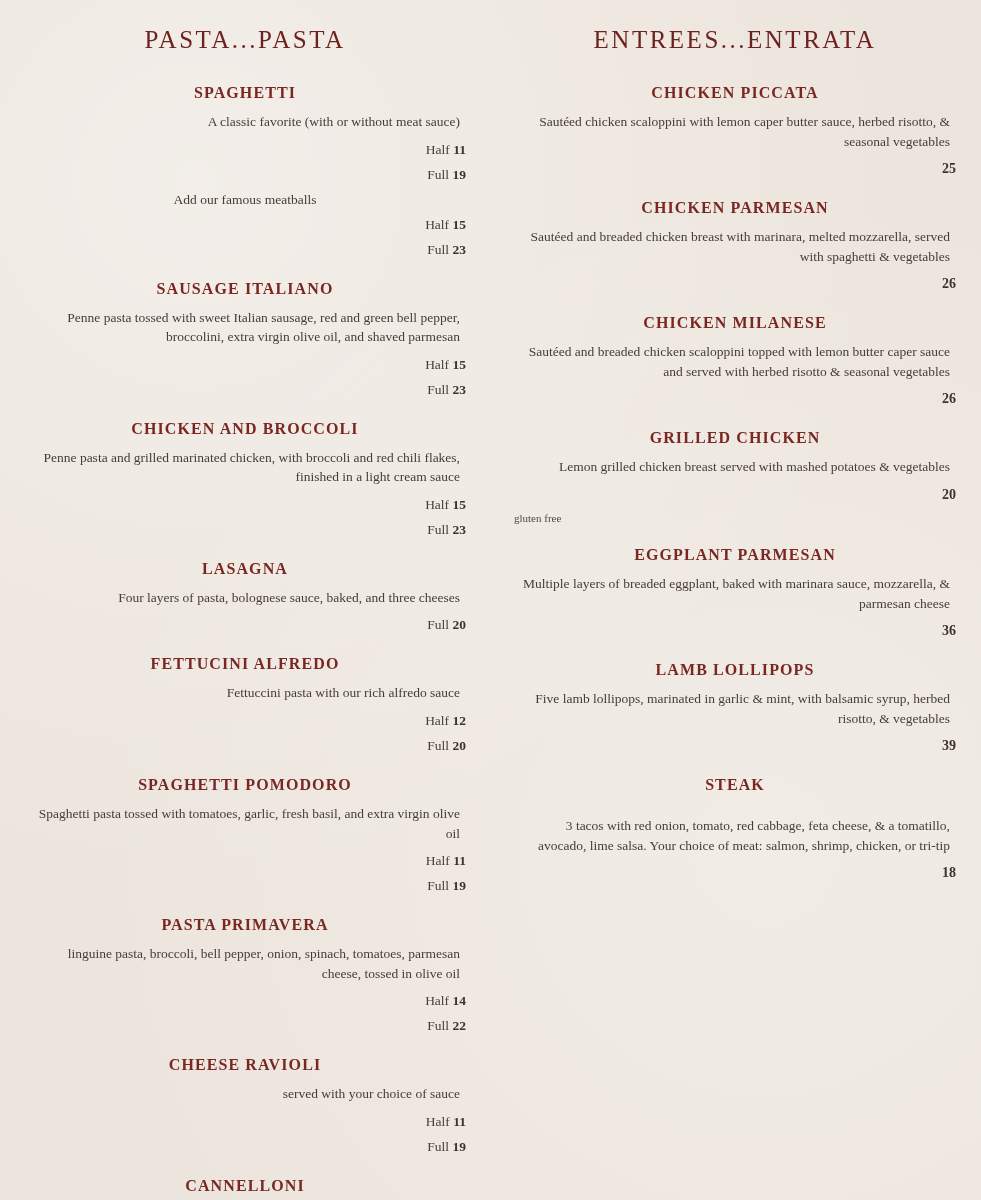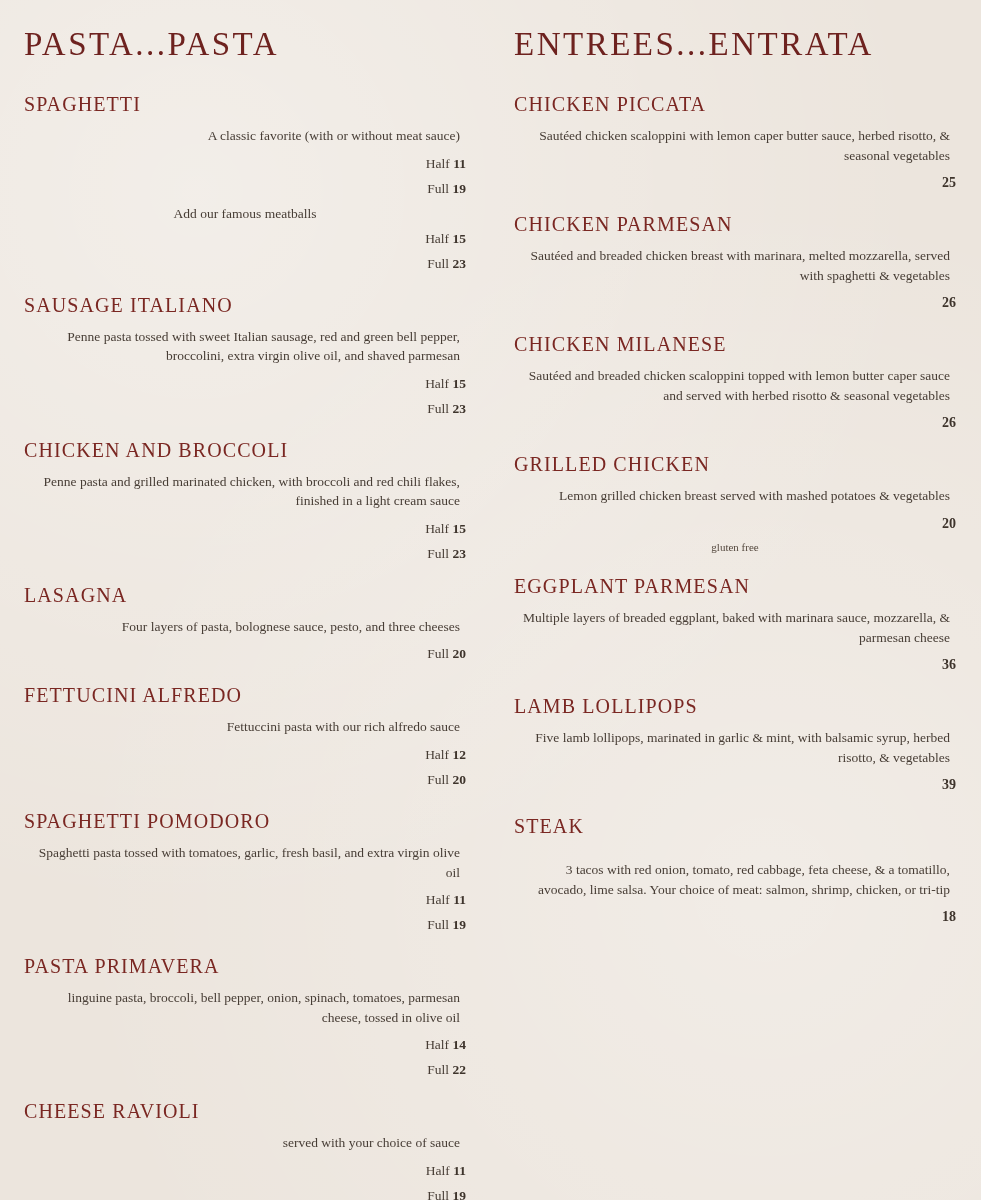--- a/index.html
+++ b/index.html
@@ -25,36 +25,37 @@
       radial-gradient(circle at 20% 15%, rgba(255,255,255,0.35), rgba(255,255,255,0) 55%),
       radial-gradient(circle at 78% 70%, rgba(255,255,255,0.28), rgba(255,255,255,0) 60%),
       #ece5dd;
   }
   .column {
     width: 490px;
     box-sizing: border-box;
     padding: 0 24px;
   }
   .column-title {
-    text-align: left;
+    text-align: center;
     font-family: "Liberation Serif", serif;
-    font-size: 33px;
+    font-size: 25px;
     letter-spacing: 2.5px;
     color: #6e221f;
     font-weight: normal;
     margin: 8px 0 30px 0;
   }
   .item {
     margin-bottom: 22px;
   }
   .item-name {
-    font-size: 20px;
+    text-align: center;
+    font-size: 16px;
     letter-spacing: 1.1px;
     color: #7a2722;
-    font-weight: normal;
+    font-weight: bold;
     margin: 0 0 10px 0;
   }
   .item-desc {
     text-align: right;
     font-size: 13.5px;
     line-height: 1.45;
     color: #473d35;
     margin: 0 auto 10px auto;
     max-width: 430px;
   }
@@ -66,21 +67,20 @@
     font-family: Liberation Serif, serif;
   }
   .price-line .amount {
     font-weight: bold;
     color: #3e342c;
   }
   .price-line.solo .amount {
     font-size: 14px;
   }
   .note {
-    text-align: center;
     font-size: 11px;
     color: #55493f;
     margin: 0 0 6px 0;
   }
   .addon {
     text-align: center;
     font-size: 13.5px;
     color: #473d35;
     margin: 0 0 9px 0;
   }
@@ -108,21 +108,21 @@
           <div class="price-line"><span>Full</span> <span class="amount">23</span></div>
         </div>
         <div class="item">
           <div class="item-name">CHICKEN AND BROCCOLI</div>
           <div class="item-desc">Penne pasta and grilled marinated chicken, with broccoli and red chili flakes, finished in a light cream sauce</div>
           <div class="price-line"><span>Half</span> <span class="amount">15</span></div>
           <div class="price-line"><span>Full</span> <span class="amount">23</span></div>
         </div>
         <div class="item">
           <div class="item-name">LASAGNA</div>
-          <div class="item-desc">Four layers of pasta, bolognese sauce, pesto, and three cheeses</div>
+          <div class="item-desc">Four layers of pasta, bolognese sauce, baked, and three cheeses</div>
           <div class="price-line"><span>Full</span> <span class="amount">20</span></div>
         </div>
         <div class="item">
           <div class="item-name">FETTUCINI ALFREDO</div>
           <div class="item-desc">Fettuccini pasta with our rich alfredo sauce</div>
           <div class="price-line"><span>Half</span> <span class="amount">12</span></div>
           <div class="price-line"><span>Full</span> <span class="amount">20</span></div>
         </div>
         <div class="item">
           <div class="item-name">SPAGHETTI POMODORO</div>

